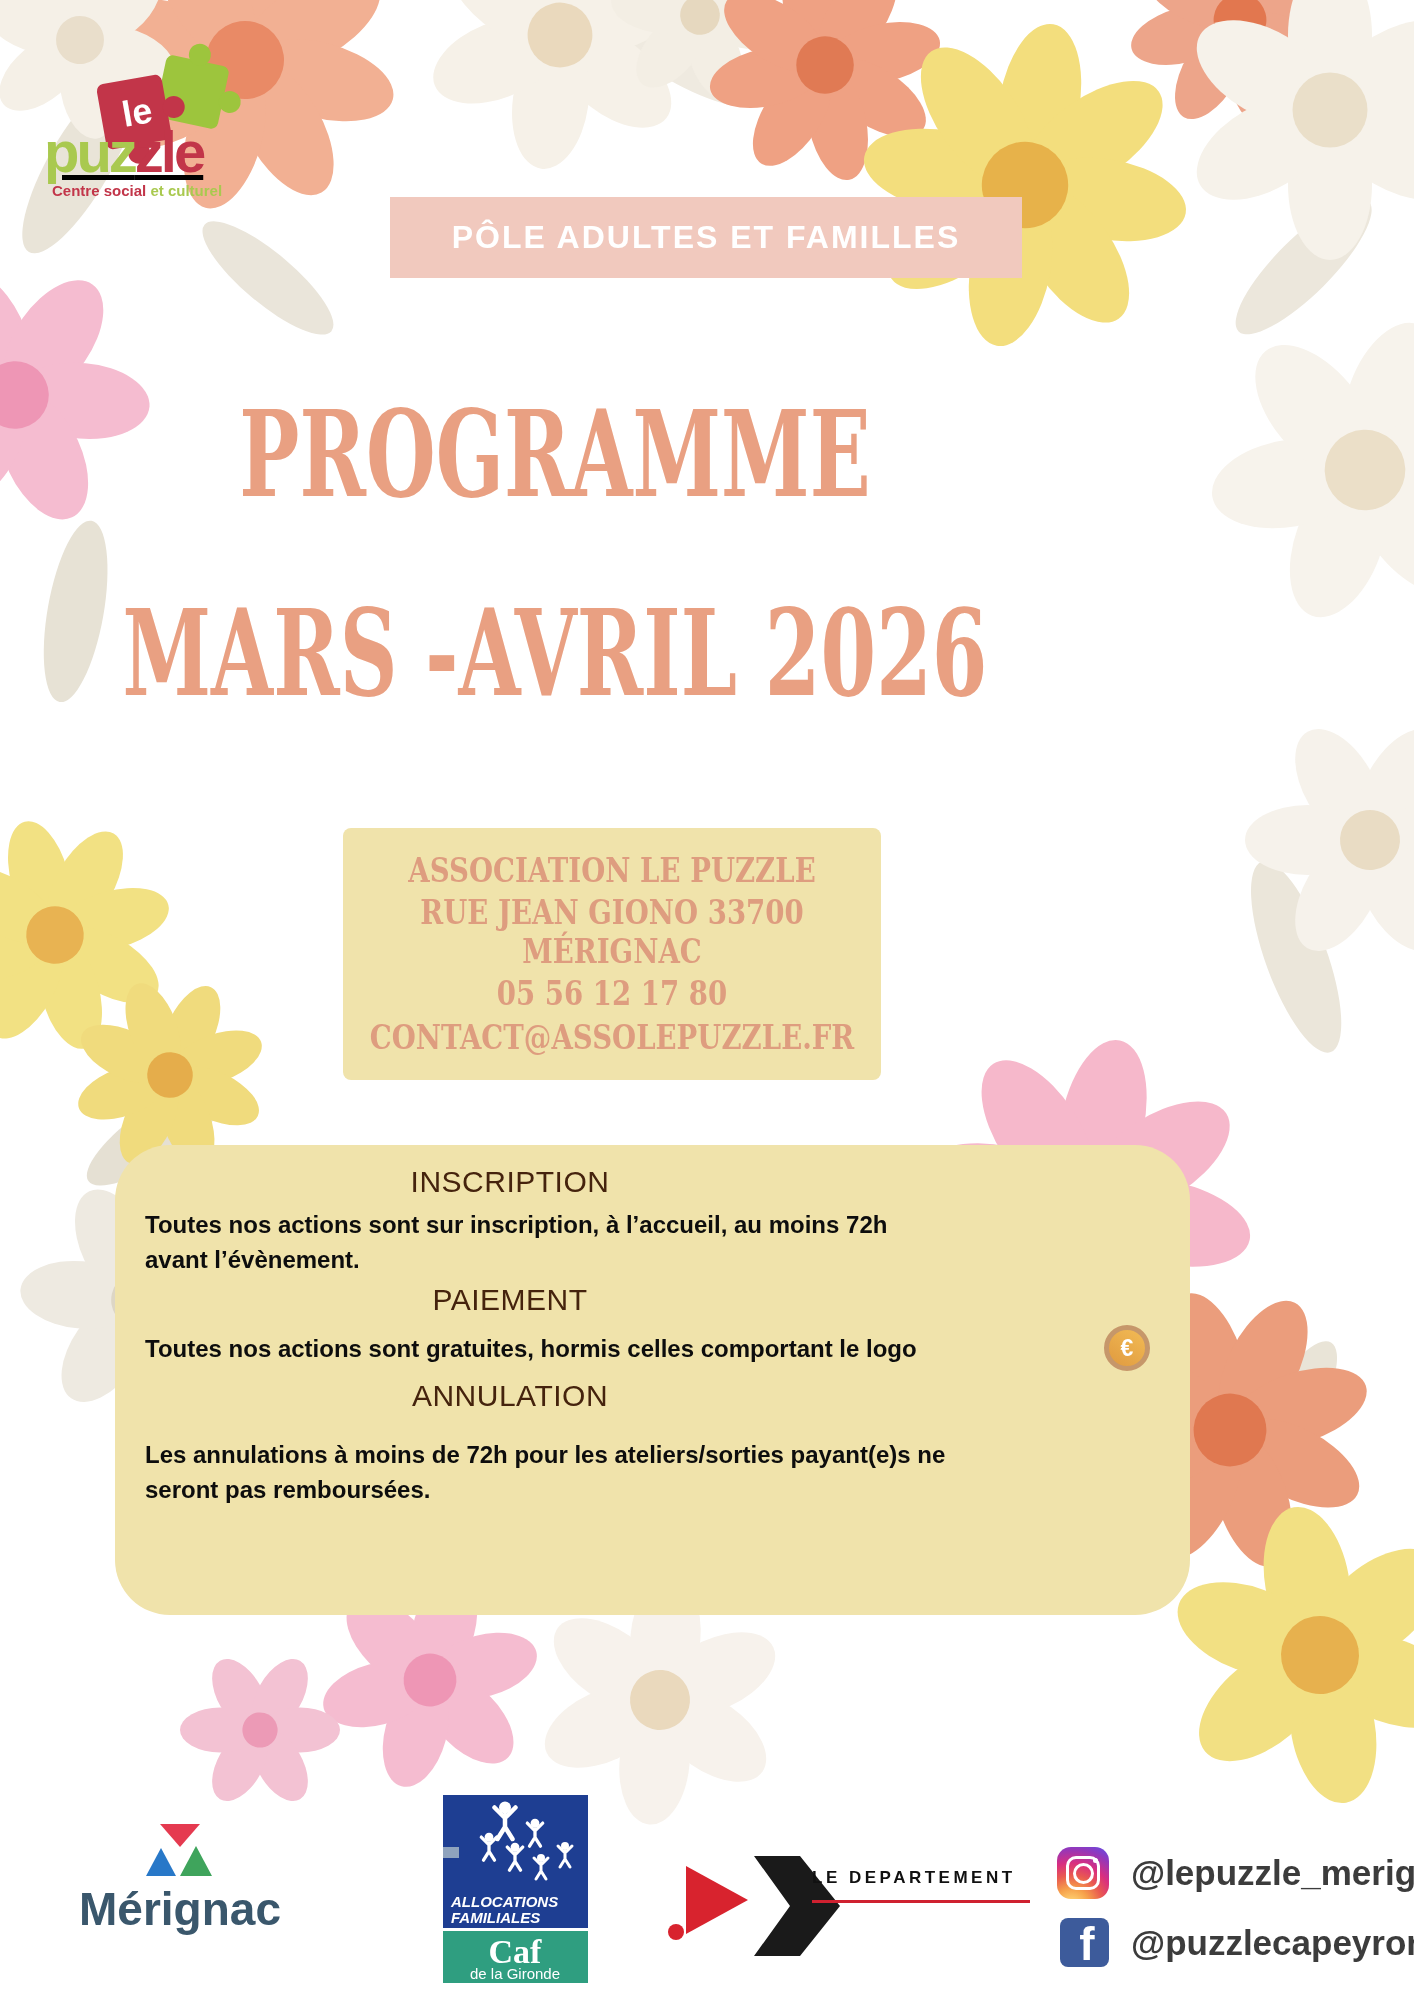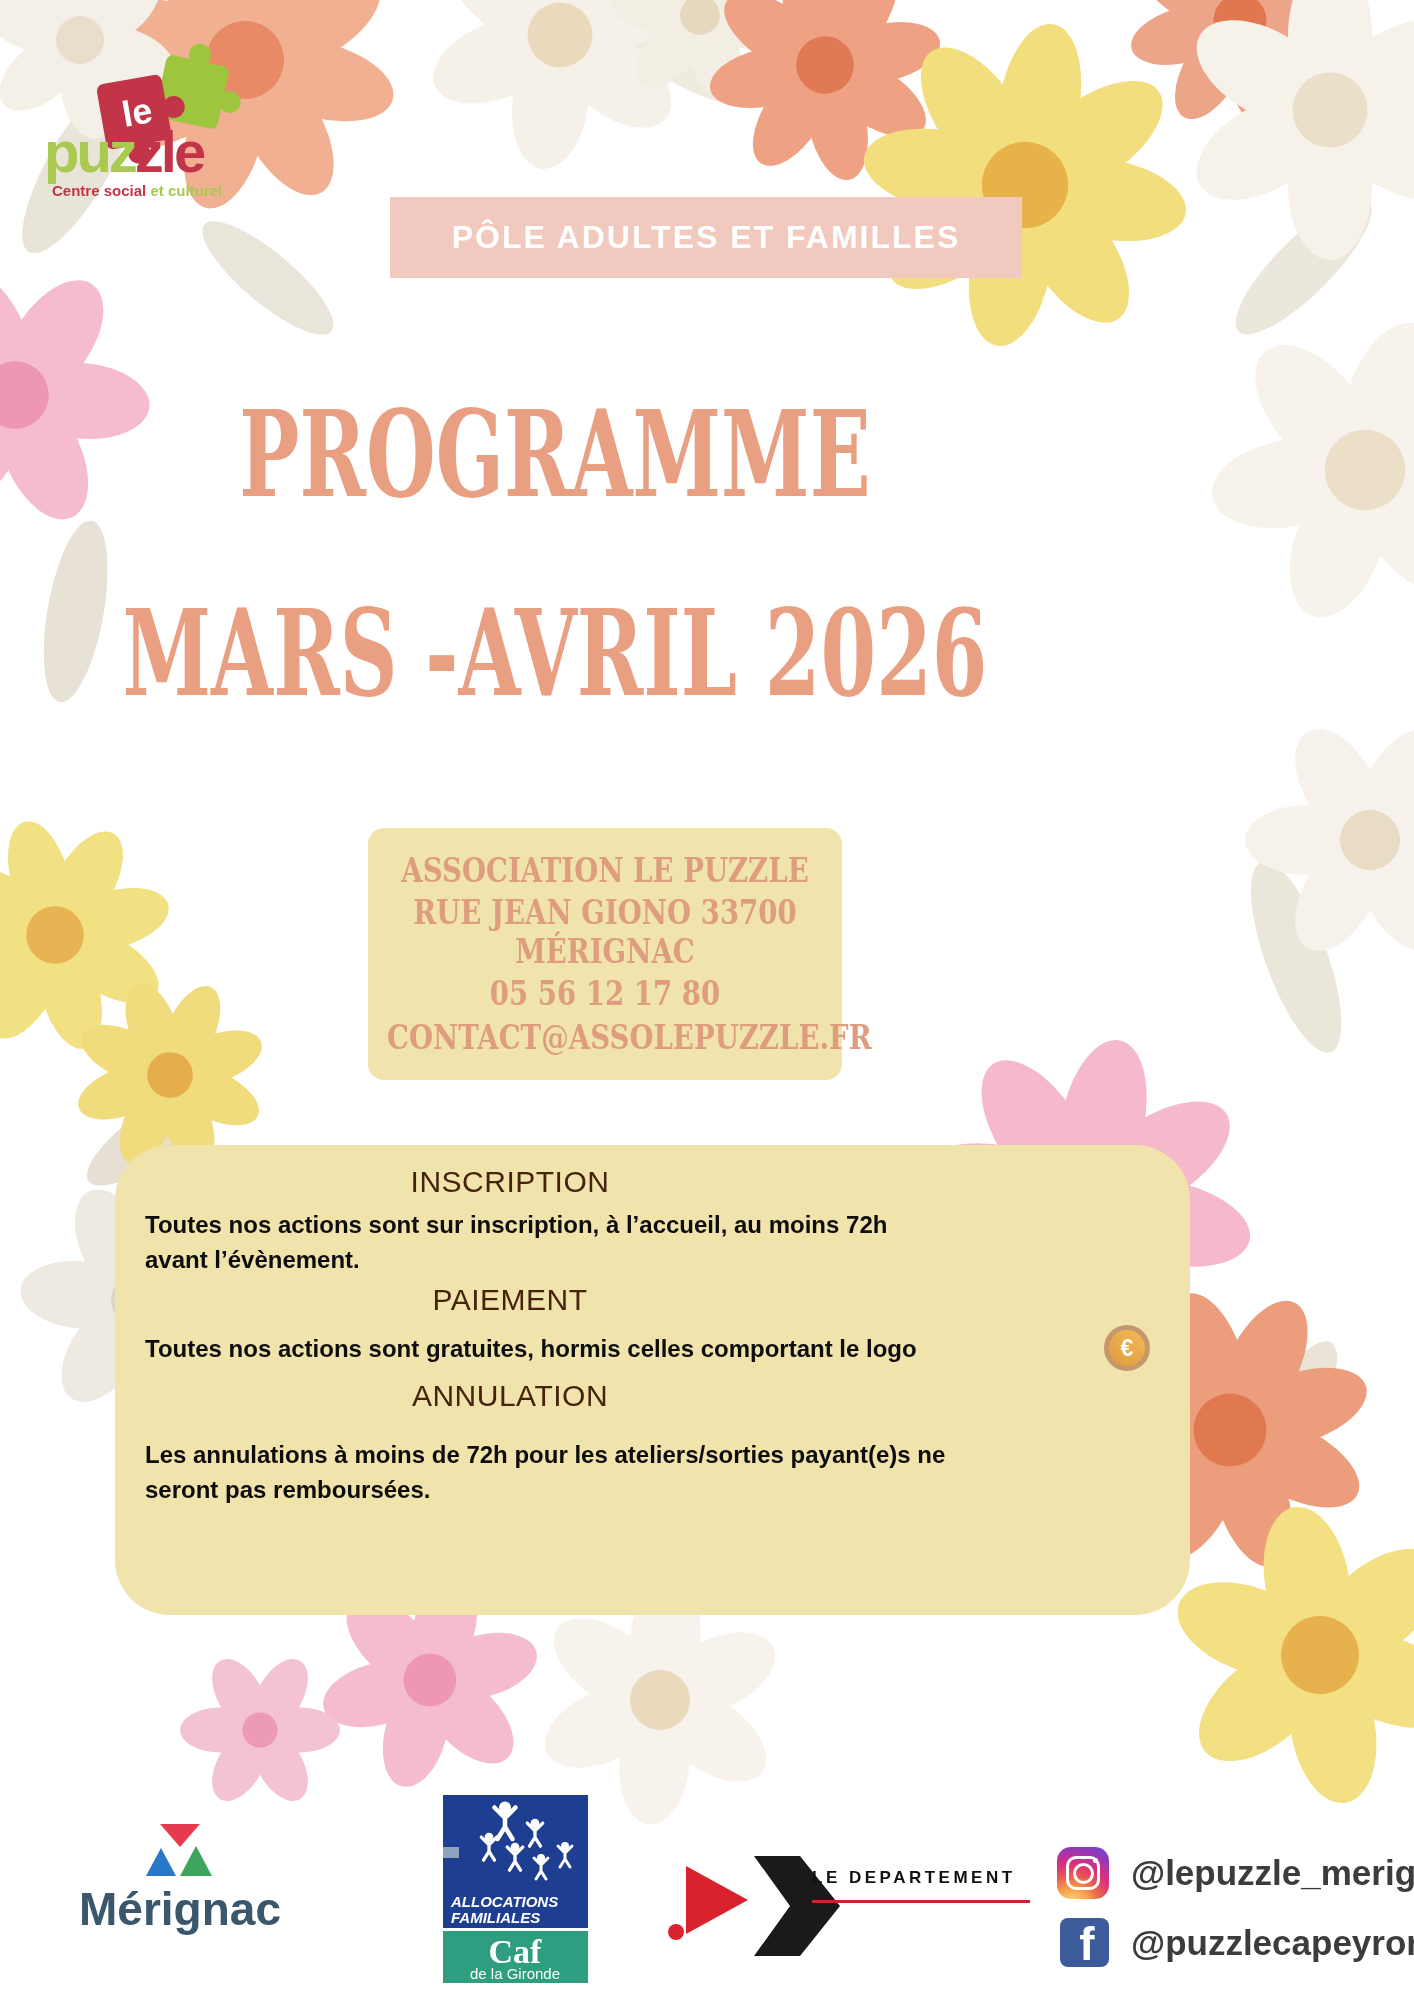--- a/index.html
+++ b/index.html
@@ -3,39 +3,39 @@
 <meta charset="utf-8">
 <style>
   html,body{margin:0;padding:0;background:#888;}
   .page{position:relative;width:1414px;height:2000px;background:#ffffff;overflow:hidden;
         font-family:"Liberation Sans",sans-serif;margin:0 auto;}
   .florals{position:absolute;left:0;top:0;z-index:0;}
   .layer{position:absolute;left:0;top:0;width:1414px;height:2000px;z-index:2;}
 
   
   .logo{position:absolute;left:30px;top:30px;width:240px;height:170px;}
-  .logo-name{position:absolute;left:14px;top:88px;font-size:58px;font-weight:bold;letter-spacing:-3px;}
+  .logo-name{position:absolute;left:14px;top:88px;font-size:58px;font-weight:bold;letter-spacing:-3px;text-decoration:underline;}
   .logo-name .g{color:#a9c94f;} .logo-name .r{color:#c23549;}
   .logo-tag{position:absolute;left:22px;top:152px;font-size:15px;font-weight:bold;}
   .logo-tag .r{color:#c23549;} .logo-tag .g{color:#a9c94f;}
 
   
   .banner{position:absolute;left:390px;top:197px;width:632px;height:81px;background:#f1c9be;
           display:flex;align-items:center;justify-content:center;}
   .banner span{font-size:32px;font-weight:bold;color:#ffffff;letter-spacing:2px;}
 
   
   .deco{position:absolute;left:0;width:1110px;text-align:center;
         font-family:"DejaVu Serif","Liberation Serif",serif;font-weight:bold;color:#e9a082;
         font-size:100px;line-height:1.02;transform:scale(0.8,1.2);transform-origin:50% 0;}
   .t1{top:393px;} .t2{top:592px;}
 
   
-  .addr{position:absolute;left:368px;top:828px;width:474px;height:252px;background:#f0e3ab;
-        border-radius:16px;display:flex;flex-direction:column;justify-content:center;gap:9px;text-align:center;}
+  .addr{position:absolute;left:343px;top:828px;width:538px;height:252px;background:#f0e3ab;
+        border-radius:8px;display:flex;flex-direction:column;justify-content:center;gap:9px;text-align:center;}
   .addr div{font-family:"DejaVu Serif","Liberation Serif",serif;font-weight:bold;color:#de9d7f;
             font-size:30px;transform:scale(0.92,1.12);}
 
   
   .info{position:absolute;left:115px;top:1145px;width:1075px;height:470px;background:#f0e3ab;
         border-radius:55px;padding:16px 30px 0 30px;box-sizing:border-box;}
   .sec-h{width:730px;text-align:center;font-size:30px;font-weight:400;color:#45230d;
          margin:4px 0 8px;letter-spacing:0.5px;}
   .para{width:805px;font-size:24px;font-weight:bold;color:#0d0d0d;line-height:35px;margin:0;}
   .h2{margin-top:6px;} .h3{margin-top:8px;} .p4{margin-top:24px;}

